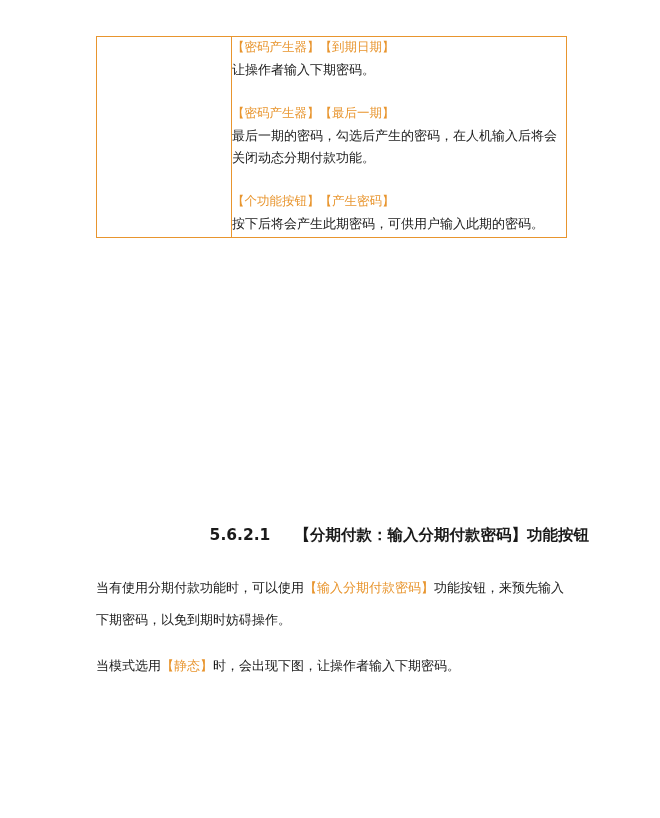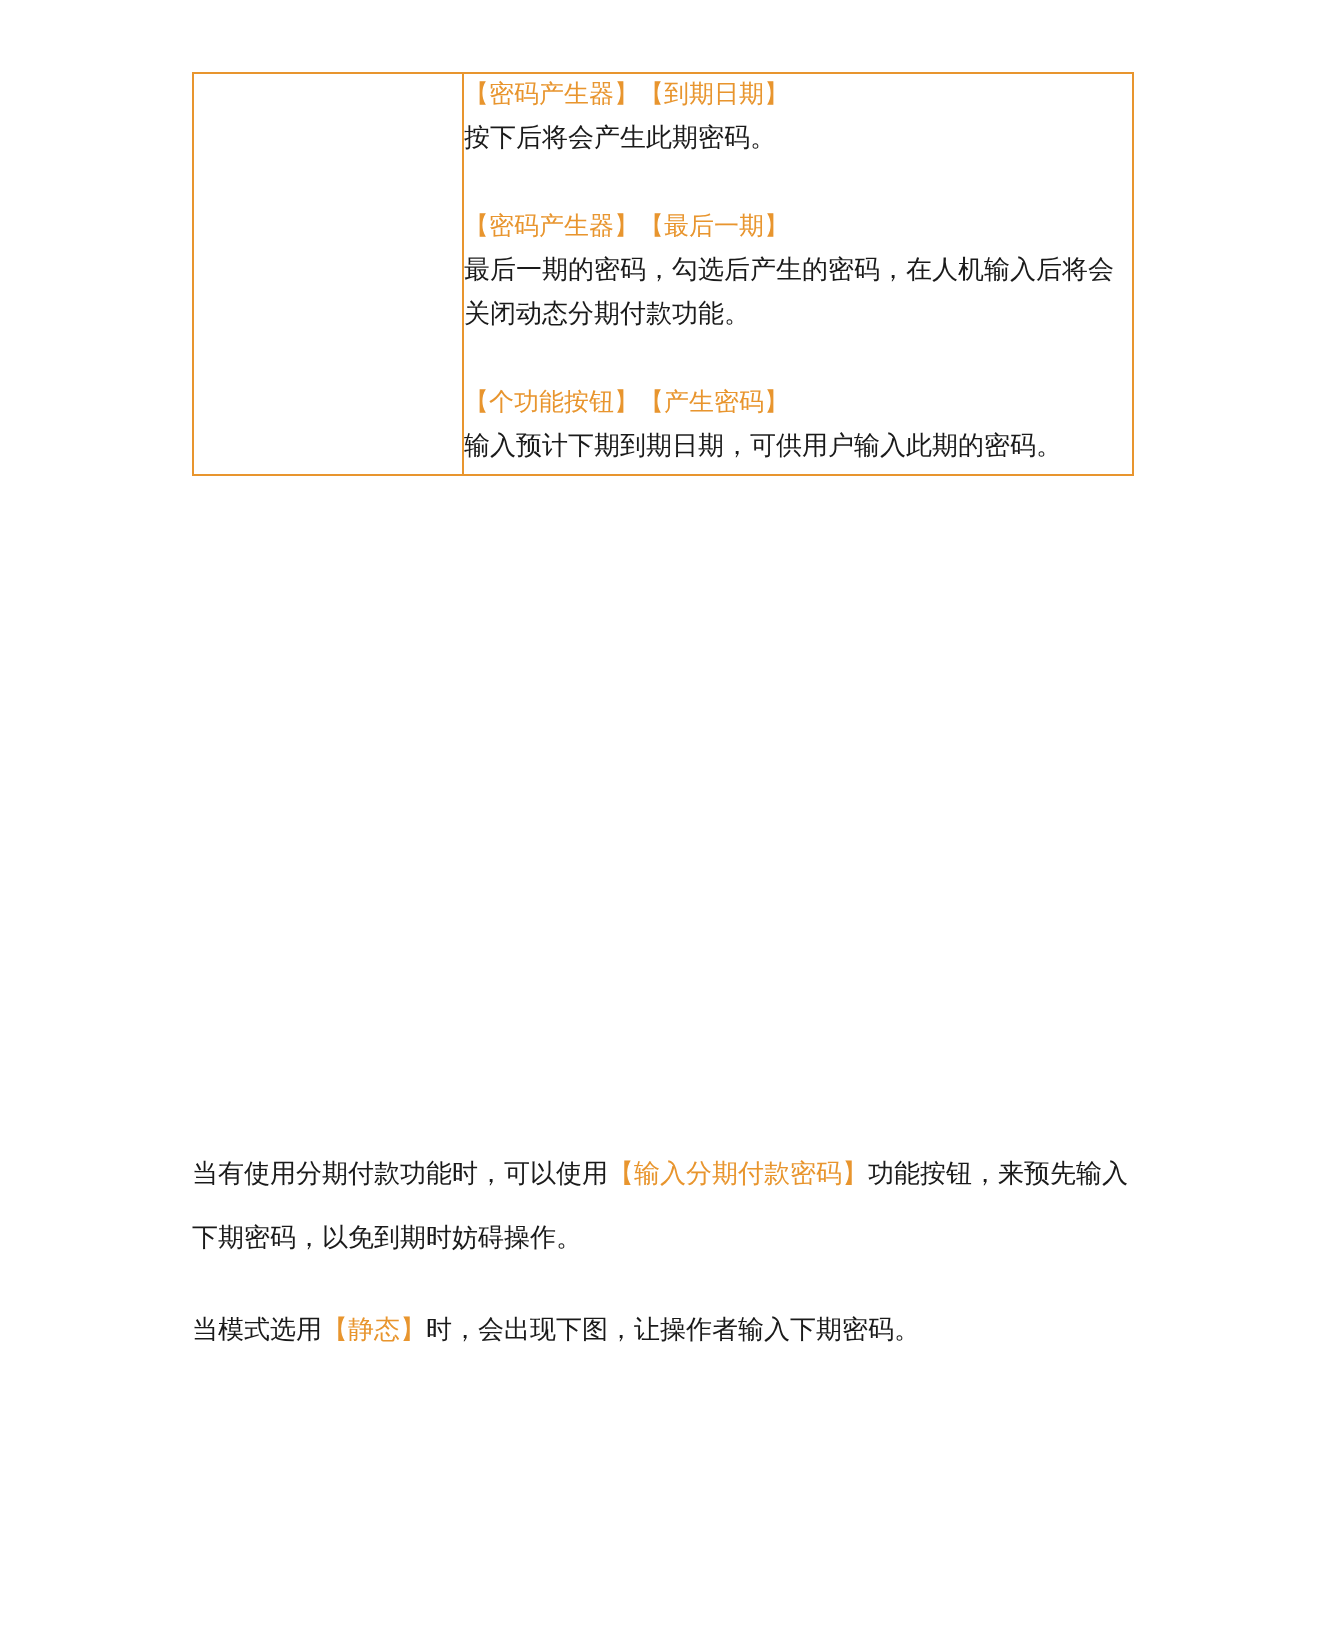--- a/index.html
+++ b/index.html
@@ -139,41 +139,44 @@
 
   <div class="table-wrap">
     <table class="doc-table">
       <tbody>
           <tr>
         <td class="col-left"></td>
         <td class="col-right">
 
           <div class="entry">
             <span class="tag">【密码产生器】【到期日期】</span>
-            <span class="desc">按下后将会产生此期密码。</span>
+            <span class="desc">让操作者输入下期密码。</span>
           </div>
 
           <div class="entry">
             <span class="tag">【密码产生器】【最后一期】</span>
             <span class="desc">最后一期的密码，勾选后产生的密码，在人机输入后将会关闭动态分期付款功能。</span>
           </div>
 
           <div class="entry">
             <span class="tag">【个功能按钮】【产生密码】</span>
-            <span class="desc">输入预计下期到期日期，可供用户输入此期的密码。</span>
+            <span class="desc">按下后将会产生此期密码，可供用户输入此期的密码。</span>
           </div>
 
         </td>
       </tr>
     </tbody>
       </table>
   </div>
 
 
 
+  <div class="h3">
+    <span class="num">5.6.2.1</span><span>【分期付款：输入分期付款密码】功能按钮</span>
+  </div>
 
   <div class="para" id="para3">
     <span>当模式选用</span><span class="hl">【静态】</span><span>时，会出现下图，让操作者输入下期密码。</span>
   </div>
 
   <div class="para" id="para2">
     <span>当有使用分期付款功能时，可以使用</span><span class="hl">【输入分期付款密码】</span><span>功能按钮，来预先输入下期密码，以免到期时妨碍操作。</span>
   </div>
 
   <div class="page-number">558</div>

